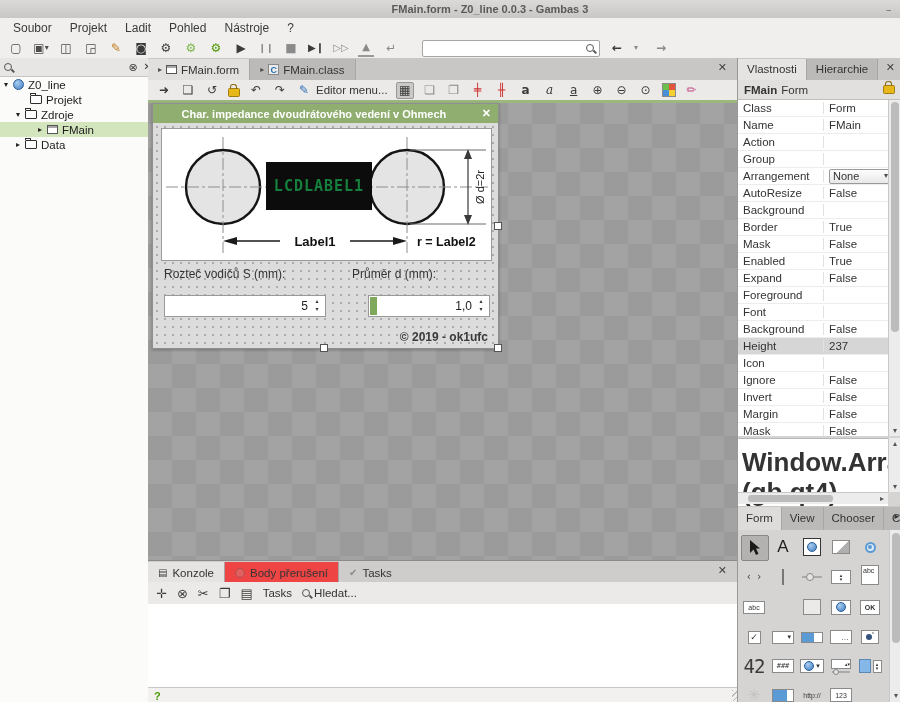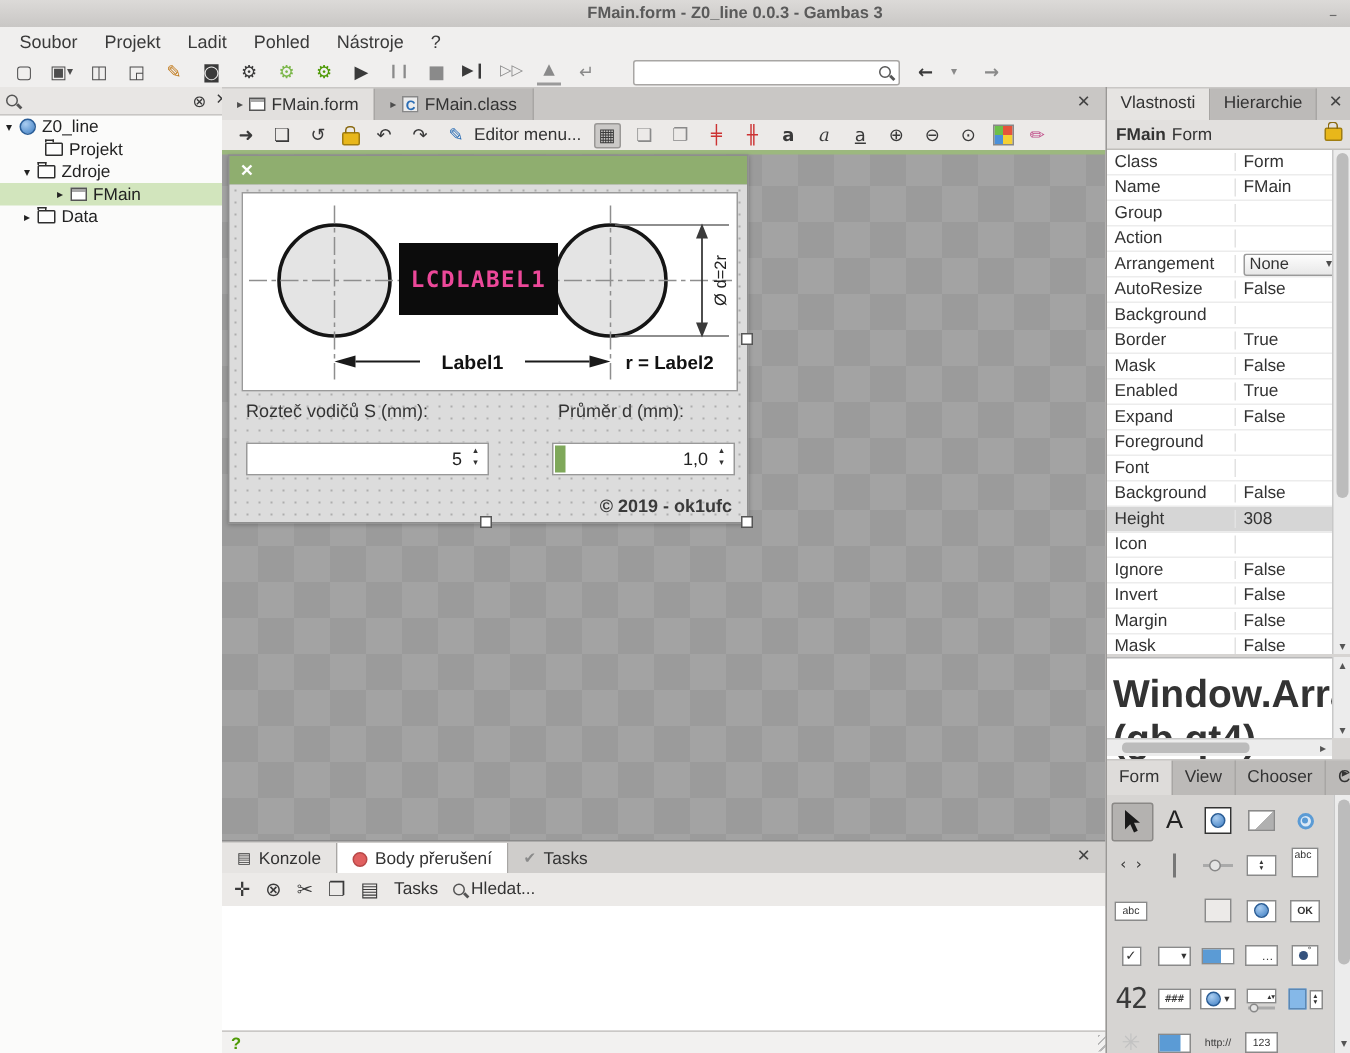--- a/index.html
+++ b/index.html
@@ -65,34 +65,34 @@
   .greenstrip{position:absolute;left:0;top:0;width:589px;height:3px;background:#9cb87e;}
   .formwin{position:absolute;left:4px;top:3px;width:345px;height:244px;border:1px solid #8e8e8e;
     box-shadow:0 1px 3px rgba(0,0,0,.25);}
   .ftitle{height:19px;background:#8fae6f;display:flex;align-items:center;color:#fff;}
   .ftitle .t{flex:1;text-align:center;font-weight:bold;font-size:11px;}
   .ftitle .x{padding:0 7px;font-weight:bold;font-size:11px;}
   .fbody{position:absolute;left:0;top:19px;right:0;bottom:0;background-color:#dcdcdc;
     background-image:radial-gradient(circle,#adadad 0.8px,transparent 1px);background-size:8px 8px;}
   .drawarea{position:absolute;left:8px;top:5px;width:329px;height:131px;background:#fff;border:1px solid #9a9a9a;}
   .lcd{position:absolute;left:104px;top:33px;width:106px;height:48px;background:#0c0c0c;
-    display:flex;align-items:center;justify-content:center;color:#ec4899;
+    display:flex;align-items:center;justify-content:center;color:#15803d;
     font-family:"DejaVu Sans Mono",monospace;font-weight:bold;font-size:15px;letter-spacing:1px;}
   .flabel{position:absolute;font-size:12px;color:#333;}
   .spin{position:absolute;height:20px;background:#fff;border:1px solid #999;}
   .spin .val{position:absolute;left:0;right:17px;top:0;bottom:0;text-align:right;line-height:20px;font-size:12px;color:#222;}
   .spin .arrows{position:absolute;right:2px;top:1px;width:12px;display:flex;flex-direction:column;align-items:center;}
   .spin .arrows span{font-size:6px;line-height:8px;color:#333;font-family:"DejaVu Sans",sans-serif;}
   .greenbar{position:absolute;left:1px;top:1px;bottom:1px;width:7px;background:#7fa85a;}
   .copyright{position:absolute;right:10px;bottom:4px;font-size:12px;font-weight:600;color:#3a3a3a;}
   .handle{position:absolute;width:6px;height:6px;background:#fff;border:1px solid #555;}
   
   .cons-tabbar{left:148px;top:560px;width:589px;height:22px;background:#cfcdcb;border-top:1px solid #8a8a8a;
     border-bottom:1px solid #b0aeac;display:flex;align-items:flex-end;}
-  .ctab{height:21px;display:flex;align-items:center;gap:5px;padding:0 10px;font-size:11.5px;color:#333;background:#ffffff;border-right:1px solid #a8a6a4;}
+  .ctab{height:21px;display:flex;align-items:center;gap:5px;padding:0 10px;font-size:11.5px;color:#333;background:#ef4444;border-right:1px solid #a8a6a4;}
   .ctab.active{background:#e6e4e2;}
   .reddot{width:10px;height:10px;border-radius:50%;background:#e06060;border:1px solid #b84848;box-sizing:border-box;}
   .cons-toolbar{left:148px;top:582px;width:589px;height:22px;background:#eceae8;border-bottom:1px solid #c6c4c2;
     display:flex;align-items:center;gap:10px;padding-left:8px;font-size:11.5px;}
   .cons-body{left:148px;top:604px;width:589px;height:83px;background:#fff;border-bottom:1px solid #c6c4c2;}
   .statusbar{left:148px;top:687px;width:589px;height:15px;background:#f2f1f0;border-top:1px solid #cac8c6;
     display:flex;align-items:center;padding:0 6px;}
   .status-q{color:#4e9a06;font-weight:bold;font-size:11px;flex:1;}
   .grip{width:11px;height:11px;background:repeating-linear-gradient(135deg,#b8b8b8 0 1px,transparent 1px 4px);}
   
@@ -270,20 +270,21 @@
     <span class="ico dark">⊖</span>
     <span class="ico dark">⊙</span>
     <span class="colors-sq"></span>
     <span class="ico pink">✏</span>
   </div>
 
   <div class="abs workspace">
     <div class="greenstrip"></div>
     <div class="formwin">
       <div class="ftitle" style="background:#8fae6f">
+        <span class="t">Char. impedance dvoudrátového vedení v Ohmech</span>
         <span class="x">✕</span>
       </div>
       <div class="fbody">
         <div class="drawarea">
           <svg width="329" height="131" viewBox="0 0 329 131">
             <circle cx="61" cy="58" r="37" fill="#e4e4e4" stroke="#151515" stroke-width="2.4"></circle>
             <circle cx="245" cy="58" r="37" fill="#e4e4e4" stroke="#151515" stroke-width="2.4"></circle>
             <path d="M4 58 H326" stroke="#8e8e8e" stroke-width="1" stroke-dasharray="12 3 3 3" fill="none"></path>
             <path d="M61 8 V124 M245 8 V124" stroke="#8e8e8e" stroke-width="1" stroke-dasharray="12 3 3 3" fill="none"></path>
             <path d="M248 21 H324 M248 95 H324" stroke="#6a6a6a" stroke-width="1" fill="none"></path>
@@ -294,21 +295,21 @@
             <polygon points="61,112 75,108 75,116" fill="#1a1a1a"></polygon>
             <path d="M75 112 H118" stroke="#1a1a1a" stroke-width="1.4" fill="none"></path>
             <path d="M188 112 H231" stroke="#1a1a1a" stroke-width="1.4" fill="none"></path>
             <polygon points="245,112 231,108 231,116" fill="#1a1a1a"></polygon>
             <text x="153" y="117" text-anchor="middle" font-size="13" font-weight="bold" fill="#111">Label1</text>
             <text x="255" y="117" font-size="12.5" font-weight="bold" fill="#111">r = Label2</text>
           </svg>
           <div class="lcd">LCDLABEL1</div>
         </div>
         <div class="flabel" style="left:11px;top:144px">Rozteč vodičů S (mm):</div>
-        <div class="flabel" style="left:219px;top:144px">Průměr d (mm):</div>
+        <div class="flabel" style="left:199px;top:144px">Průměr d (mm):</div>
         <div class="spin" style="left:11px;top:172px;width:160px">
           <span class="val">5</span>
           <span class="arrows">
               <span>▴</span>
               <span>▾</span>
             </span>
         </div>
         <div class="spin" style="left:215px;top:172px;width:120px">
           <span class="greenbar"></span>
           <span class="val">1,0</span>
@@ -373,25 +374,25 @@
     <div class="pgrid">
       <div class="prow">
           <span class="pk">Class</span>
           <span class="pv">Form</span>
         </div>
       <div class="prow">
           <span class="pk">Name</span>
           <span class="pv">FMain</span>
         </div>
       <div class="prow">
+          <span class="pk">Action</span>
+          <span class="pv"></span>
+        </div>
+      <div class="prow">
           <span class="pk">Group</span>
-          <span class="pv"></span>
-        </div>
-      <div class="prow">
-          <span class="pk">Action</span>
           <span class="pv"></span>
         </div>
       <div class="prow">
           <span class="pk">Arrangement</span>
           <span class="pv">
             <span class="dropdown">
               <span class="dd-label">None</span>
               <span class="ico">▾</span>
             </span>
           </span>
@@ -427,21 +428,21 @@
       <div class="prow">
           <span class="pk">Font</span>
           <span class="pv"></span>
         </div>
       <div class="prow">
           <span class="pk">Background</span>
           <span class="pv">False</span>
         </div>
       <div class="prow hl">
           <span class="pk">Height</span>
-          <span class="pv">308</span>
+          <span class="pv">237</span>
         </div>
       <div class="prow">
           <span class="pk">Icon</span>
           <span class="pv"></span>
         </div>
       <div class="prow">
           <span class="pk">Ignore</span>
           <span class="pv">False</span>
         </div>
       <div class="prow">

